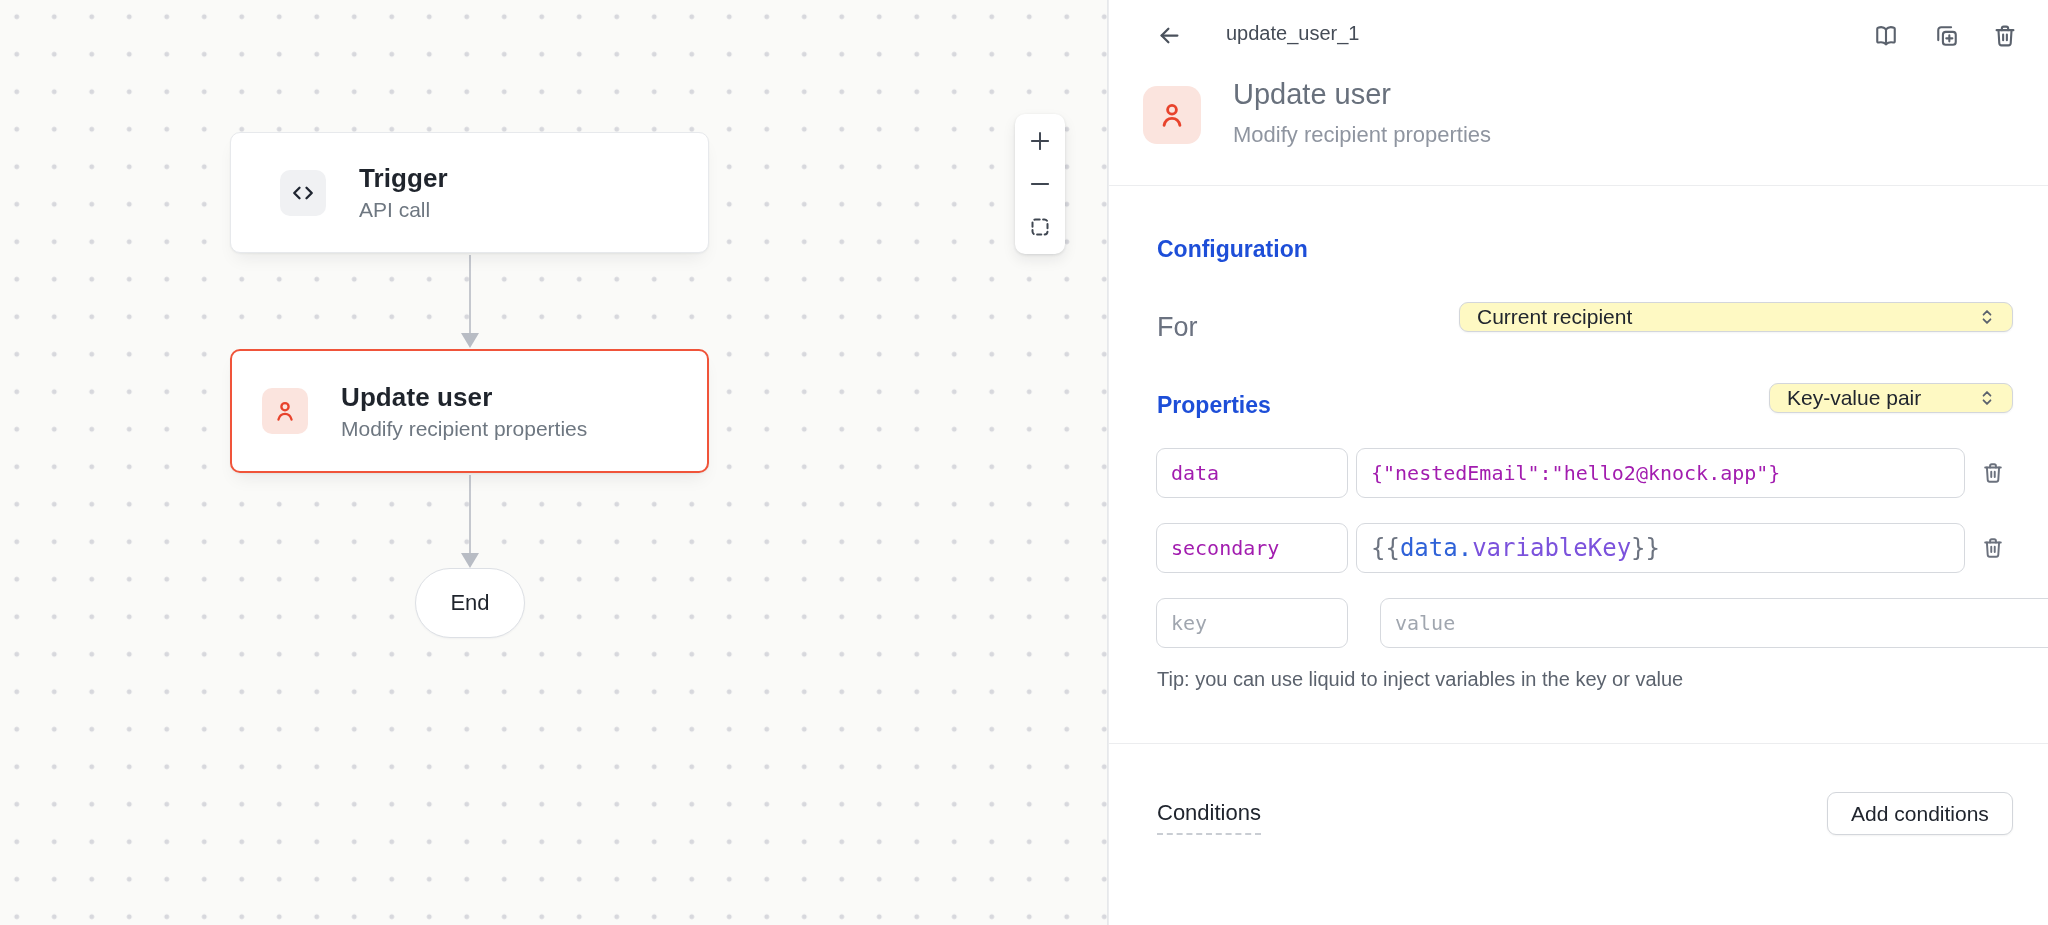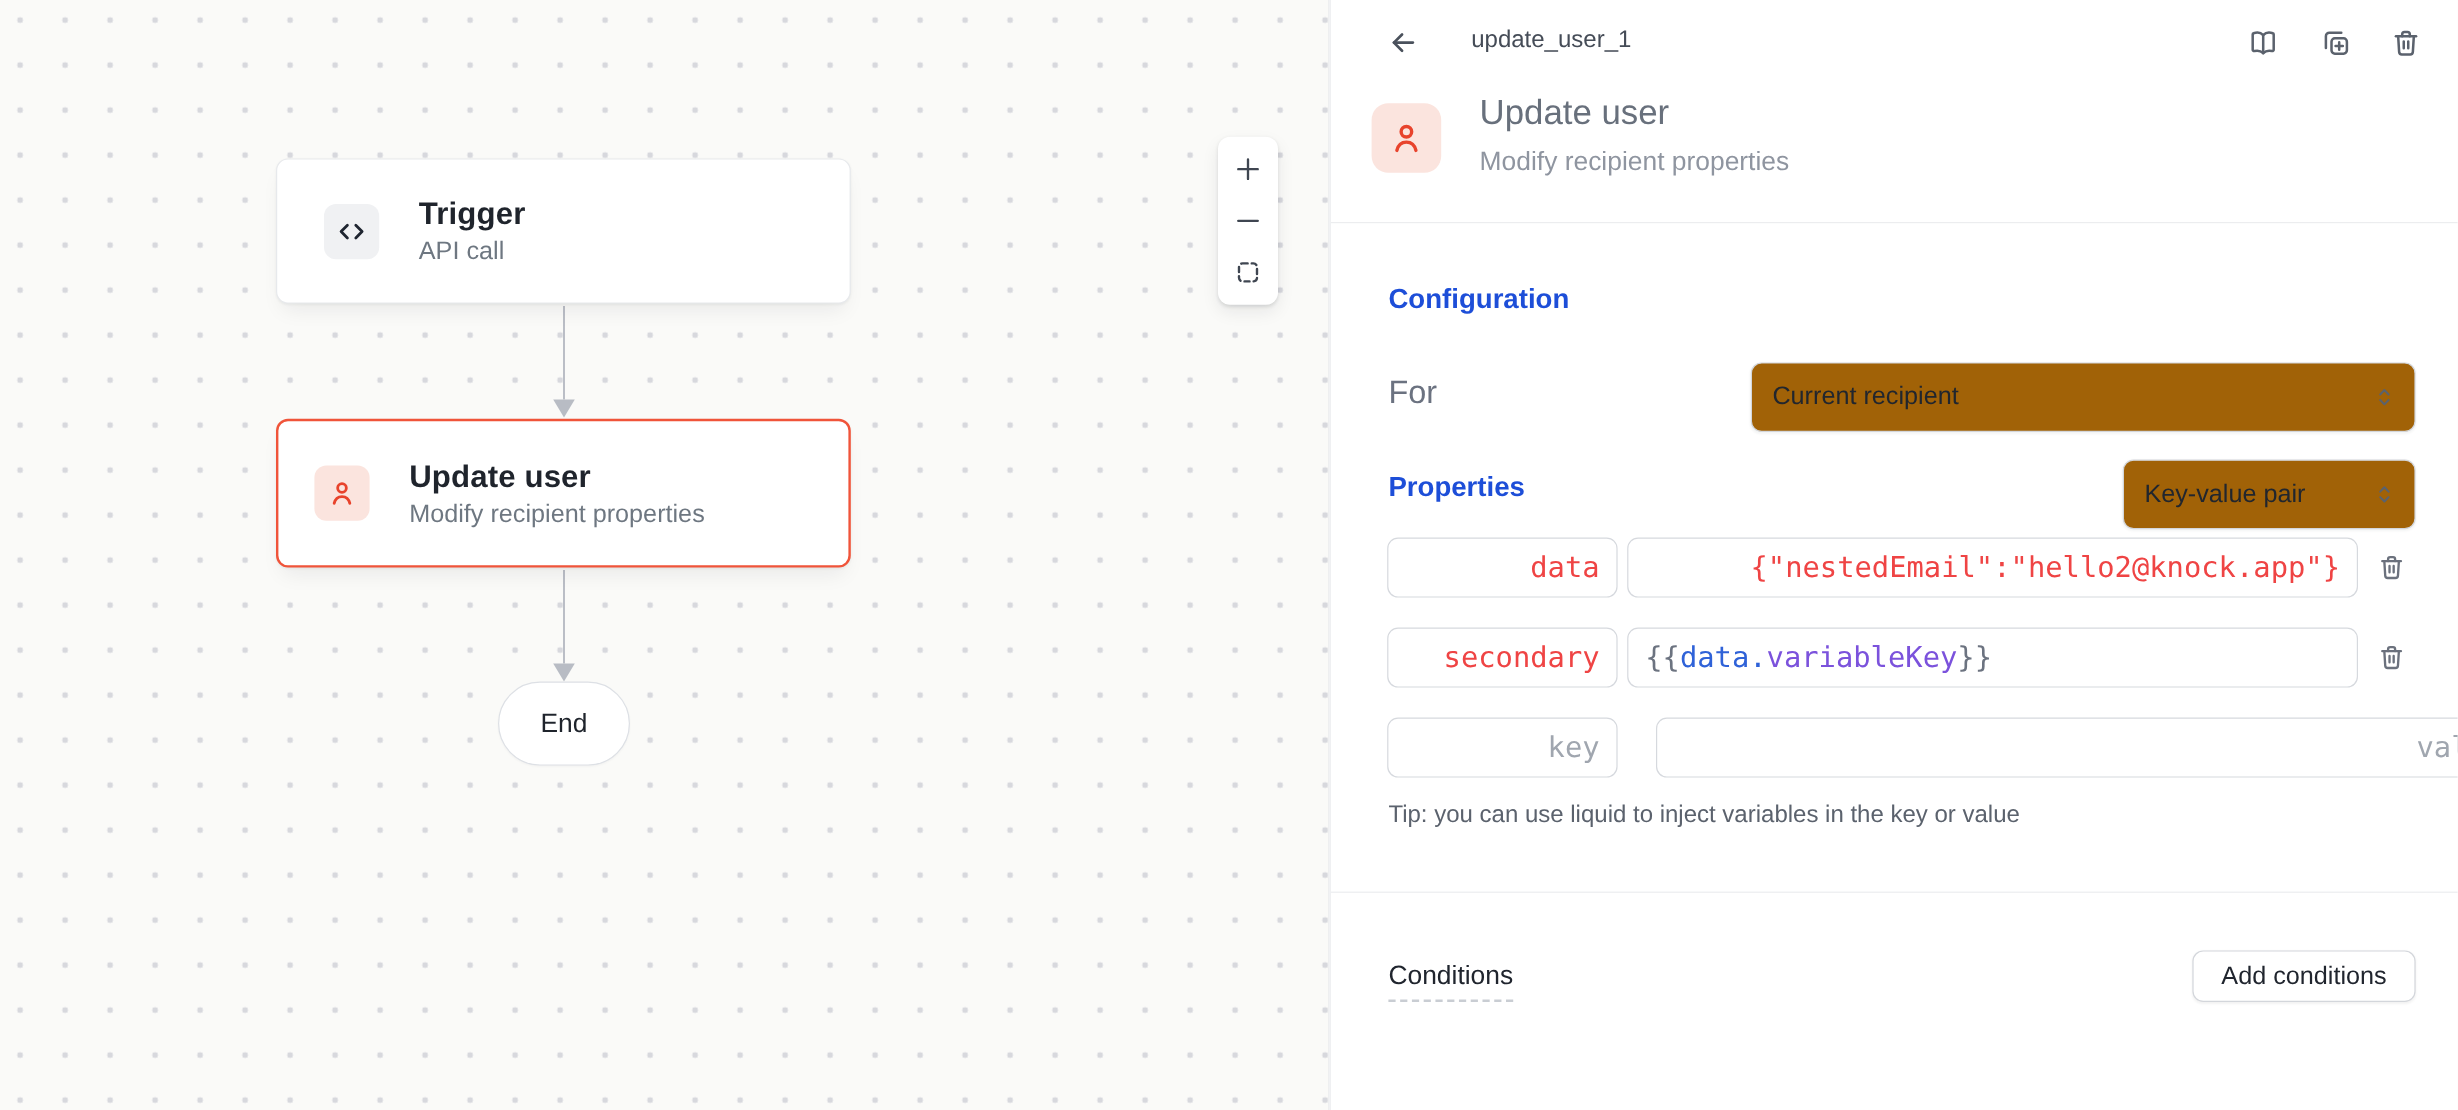--- a/index.html
+++ b/index.html
@@ -13,21 +13,21 @@
     background-color:#FAFAF8;
     background-image:radial-gradient(circle, #D7D8DD 2.4px, transparent 2.6px);
     background-size:37.5px 37.5px;
     background-position:-2px -2px;
     border-right:1px solid #E6E8EB;
   }
   .node-card {
     position:absolute; left:230px; width:479px; background:#fff;
     border:1px solid #E7E9EC; border-radius:10px;
     box-shadow:0 1px 2px rgba(27,31,39,.05), 0 10px 18px -6px rgba(27,31,39,.08);
-    display:flex; align-items:center; padding-left:39px; gap:33px;
+    display:flex; align-items:center; padding-left:49px; gap:33px;
   }
   .node-card.selected { border:2px solid #F0543A; padding-left:30px; }
   .node-icon {
     width:46px; height:46px; border-radius:10px; flex:0 0 auto;
     display:flex; align-items:center; justify-content:center;
   }
   .node-icon.gray { background:#F0F1F3; }
   .node-icon.red  { background:#FBE4DE; }
   .node-title { font-size:26px; font-weight:700; color:#1F242C; line-height:34px; letter-spacing:.1px; }
   .node-subtitle { font-size:21px; color:#6E7781; line-height:29px; }
@@ -59,31 +59,31 @@
   .step-icon { position:absolute; left:34px; top:86px; width:58px; height:58px; border-radius:14px; background:#FBE4DE; display:flex; align-items:center; justify-content:center; }
   .step-title { position:absolute; left:124px; top:78px; font-size:29px; font-weight:500; color:#68707C; }
   .step-subtitle { position:absolute; left:124px; top:122px; font-size:22px; color:#8F95A0; }
 
   .divider { position:absolute; left:0; width:940px; height:1px; background:#ECEDEF; }
 
   .section-heading { position:absolute; left:48px; font-size:23px; font-weight:700; color:#1d4ed8; }
   .field-label { position:absolute; left:48px; font-size:27px; color:#6B7280; }
 
   .select {
-    position:absolute; height:58px; background:#a16207;
+    position:absolute; height:30px; background:#fef9c3;
     border:1px solid #D3D6DB; border-radius:9px;
     box-shadow:0 1px 2px rgba(27,31,39,.05);
     display:flex; align-items:center; justify-content:space-between;
     padding:0 14px 0 17px; cursor:pointer; font-size:21px; color:#21262E;
   }
 
   .kv-input {
     position:absolute; height:50px; border:1px solid #D6D9DE; border-radius:9px;
-    background:#fff; font-family:"DejaVu Sans Mono", monospace; font-size:24px;
-    color:#ef4444; padding:0 14px; outline:none;text-align:right;
+    background:#fff; font-family:"DejaVu Sans Mono", monospace; font-size:20px;
+    color:#a21caf; padding:0 14px; outline:none;
   }
   .kv-input::placeholder { color:#A0A6AF; }
   .kv-value-liquid {
     position:absolute; height:50px; border:1px solid #D6D9DE; border-radius:9px;
     background:#fff; font-family:"DejaVu Sans Mono", monospace; font-size:24px;
     display:flex; align-items:center; padding:0 14px; white-space:pre;
   }
   .lq-brace { color:#6C7380; }
   .lq-path  { color:#2F62D8; }
   .lq-var   { color:#7B52DC; }

